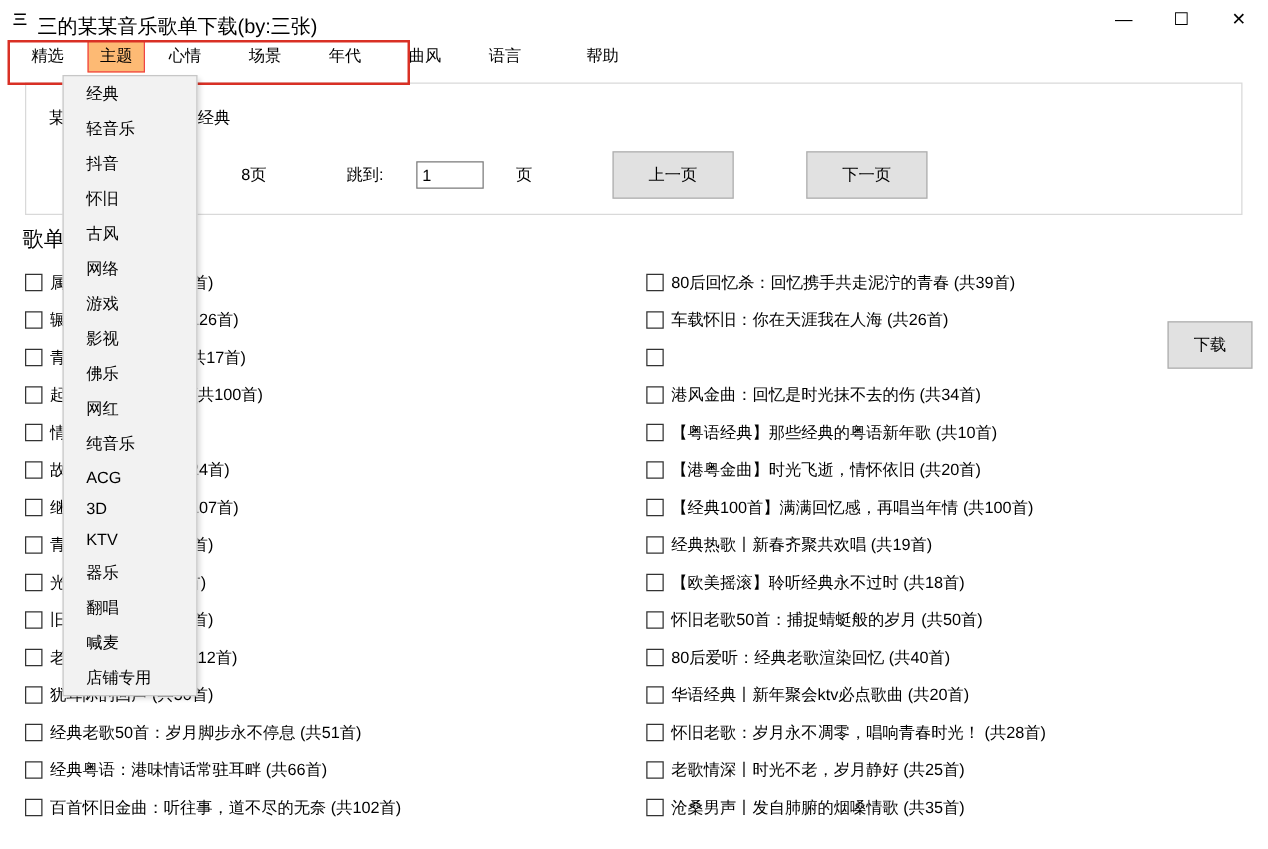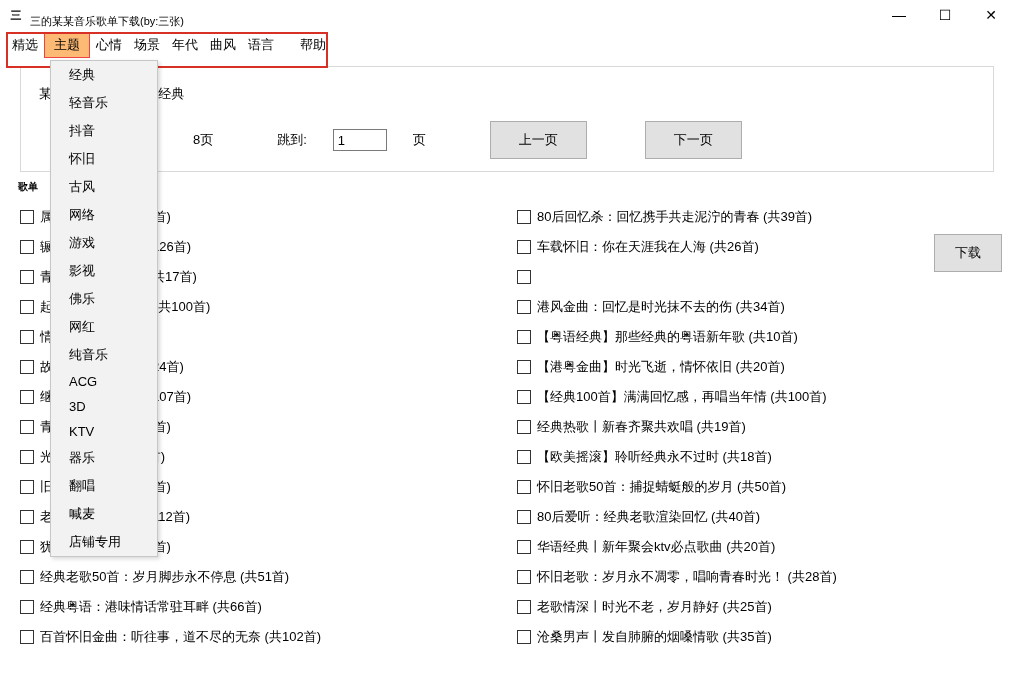--- a/index.html
+++ b/index.html
@@ -1,51 +1,51 @@
 <!DOCTYPE html>
 <html><head>
 <meta charset="utf-8">
 <style>
 * { box-sizing: border-box; margin: 0; padding: 0; font-family: "Microsoft YaHei", SimSun, sans-serif; font-size: 13px; }
 body { background: #fff; color: #000; width: 1014px; height: 679px; overflow: hidden; position: relative; }
 
 .titlebar { height: 30px; display: flex; align-items: center; padding-left: 8px; }
 .title-icon { width: 16px; height: 16px; margin-right: 6px; display: flex; align-items: center; justify-content: center; font-weight: bold; font-size: 11px; }
-.title-text { flex: 1; font-size: 11px; margin-top: 12px; }
+.title-text { flex: 1; font-size: 16px; margin-top: 12px; }
 .win-controls { display: flex; }
 .win-btn { width: 46px; height: 30px; display: flex; align-items: center; justify-content: center; font-size: 14px; }
 
 .menubar { height: 28px; display: flex; align-items: center; padding: 0 6px; border-top: 1px solid transparent; }
 .menubar-inner { display: flex; align-items: center; }
-.menu-item { padding: 4px 6px; cursor: default; }
+.menu-item { padding: 4px 19px; cursor: default; }
 .menu-item.active { background: #fdba74; border: 1px solid #ef4444; padding: 3px 9px; }
 .menu-highlight { position: absolute; top: 32px; left: 6px; width: 322px; height: 36px; border: 2px solid #d93025; pointer-events: none; z-index: 5; }
 
 .dropdown { position: absolute; top: 60px; left: 50px; width: 108px; background: #f2f2f2; border: 1px solid #c7c7c7; box-shadow: 2px 2px 4px rgba(0,0,0,0.15); z-index: 10; }
 .dropdown-item { padding: 5px 18px; font-size: 13px; cursor: default; }
 
 .content { padding: 8px 20px; }
 .panel-top { border: 1px solid #d9d9d9; padding: 18px 14px 12px 14px; margin-bottom: 4px; }
 .panel-header { font-size: 13px; margin-bottom: 18px; padding-left: 4px; }
 .pager-row { display: flex; align-items: center; gap: 20px; padding-left: 50px; }
 .pager-label { margin: 0 6px; }
 .pager-input { width: 54px; height: 22px; border: 1px solid #7a7a7a; padding: 0 4px; text-align: left; }
 .btn { height: 38px; padding: 0 20px; background: #e1e1e1; border: 1px solid #adadad; cursor: default; display: inline-flex; align-items: center; }
 .btn.wide { padding: 0 28px; }
 .page-sep { width: 18px; }
 
 .list-section { margin-top: 8px; position: relative; }
-.list-header { font-size: 10px; margin-bottom: 8px; margin-left: -2px; font-weight: bold; }
+.list-header { font-size: 17px; margin-bottom: 8px; margin-left: -2px; }
 .list-columns { display: flex; }
 .list-col { flex: 1; }
 .list-col + .list-col { margin-left: 20px; }
 .li-row { display: flex; align-items: center; height: 30px; }
 .cbx { width: 14px; height: 14px; border: 1px solid #333; margin-right: 6px; flex-shrink: 0; }
 .li-text { white-space: nowrap; }
-.dl-btn { position: absolute; right: -8px; top: 54px; }
+.dl-btn { position: absolute; right: -8px; top: 77px; }
 </style>
 </head>
 <body>
 
 <div class="titlebar">
   <span class="title-icon">三</span>
   <span class="title-text">三的某某音乐歌单下载(by:三张)</span>
   <div class="win-controls">
     <div class="win-btn">—</div>
     <div class="win-btn">☐</div>

